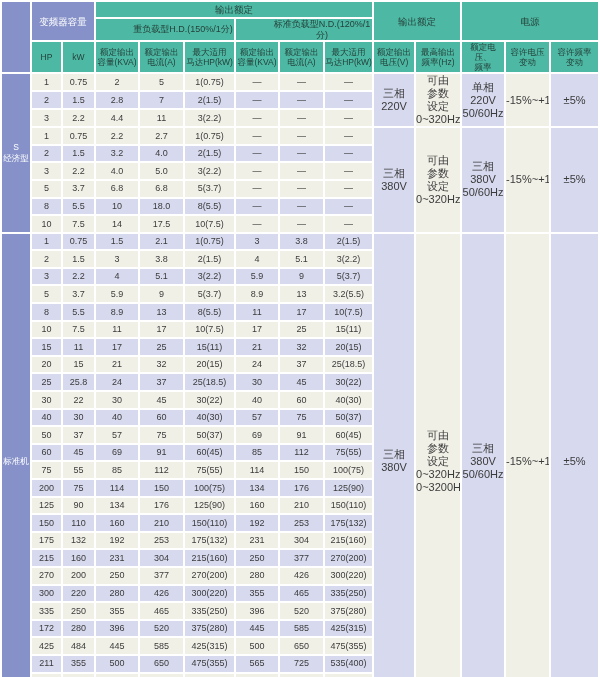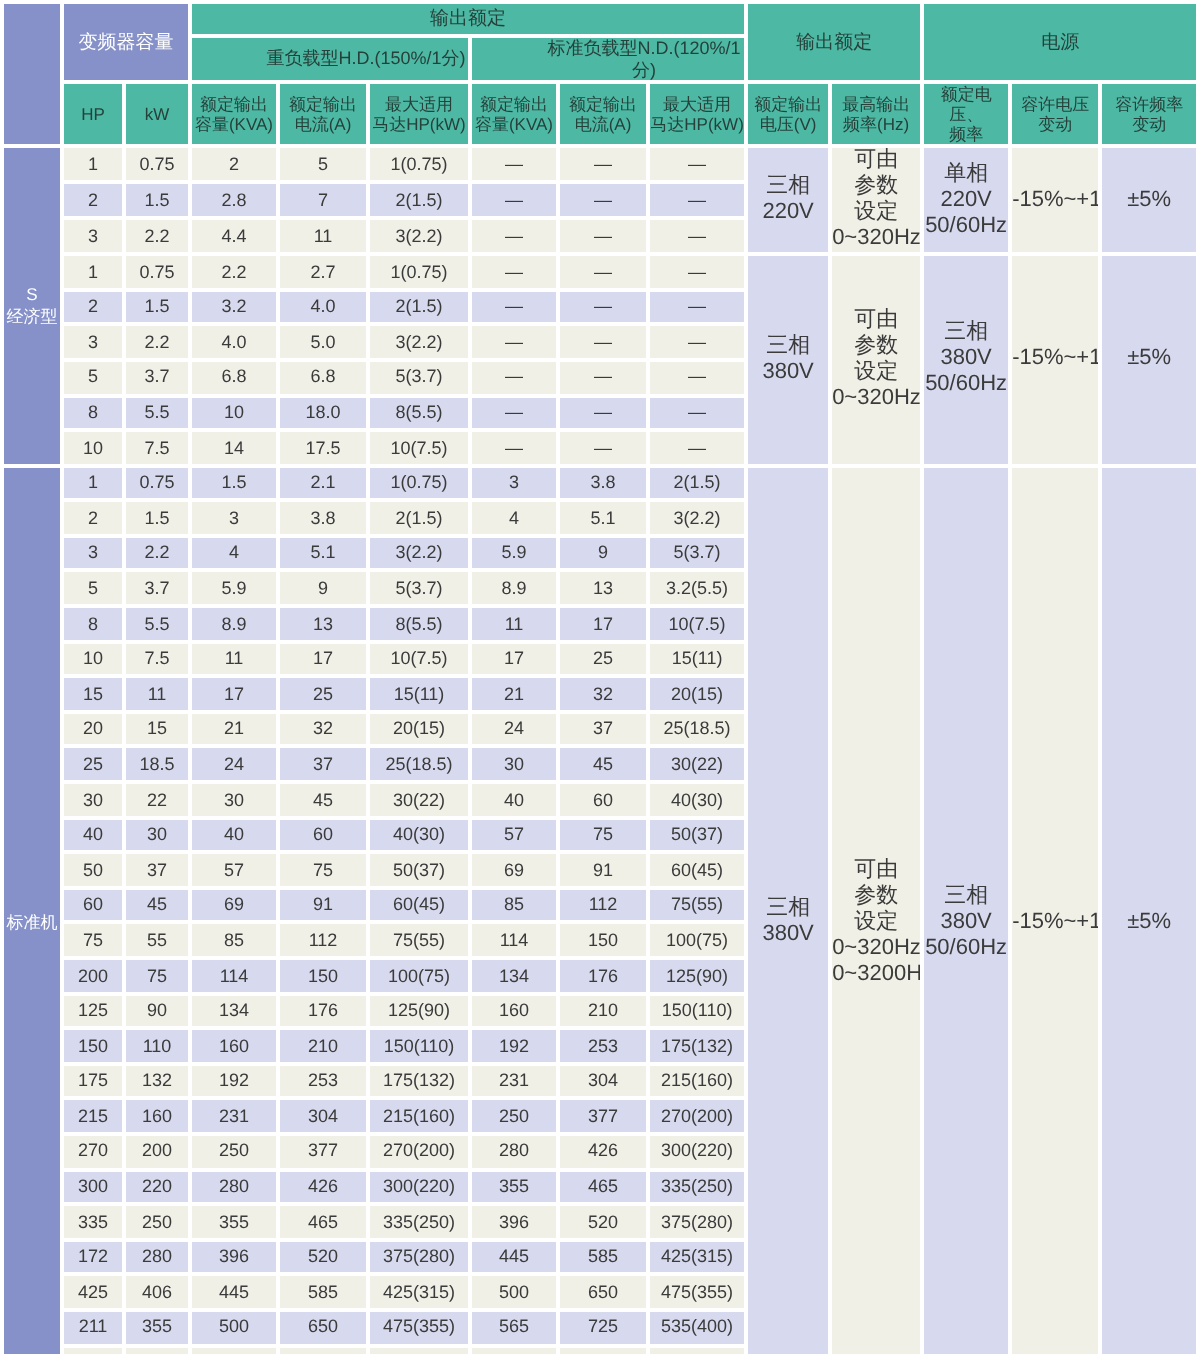--- a/index.html
+++ b/index.html
@@ -294,21 +294,21 @@
           <td class="crm">15</td>
           <td class="crm">21</td>
           <td class="crm">32</td>
           <td class="crm">20(15)</td>
           <td class="crm">24</td>
           <td class="crm">37</td>
           <td class="crm">25(18.5)</td>
         </tr>
         <tr>
           <td class="lav">25</td>
-          <td class="lav">18.5</td>
+          <td class="lav">25.8</td>
           <td class="lav">24</td>
           <td class="lav">37</td>
           <td class="lav">25(18.5)</td>
           <td class="lav">30</td>
           <td class="lav">45</td>
           <td class="lav">30(22)</td>
         </tr>
         <tr>
           <td class="crm">30</td>
           <td class="crm">22</td>
@@ -444,21 +444,21 @@
           <td class="lav">280</td>
           <td class="lav">396</td>
           <td class="lav">520</td>
           <td class="lav">375(280)</td>
           <td class="lav">445</td>
           <td class="lav">585</td>
           <td class="lav">425(315)</td>
         </tr>
         <tr>
           <td class="crm">425</td>
-          <td class="crm">406</td>
+          <td class="crm">484</td>
           <td class="crm">445</td>
           <td class="crm">585</td>
           <td class="crm">425(315)</td>
           <td class="crm">500</td>
           <td class="crm">650</td>
           <td class="crm">475(355)</td>
         </tr>
         <tr>
           <td class="lav">211</td>
           <td class="lav">355</td>

